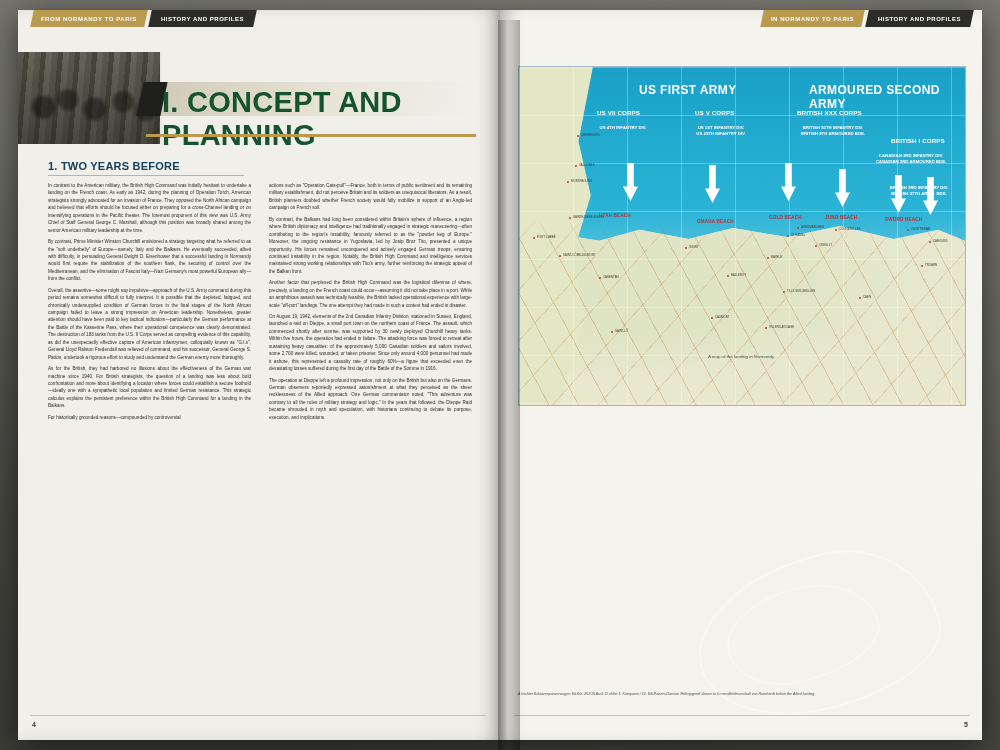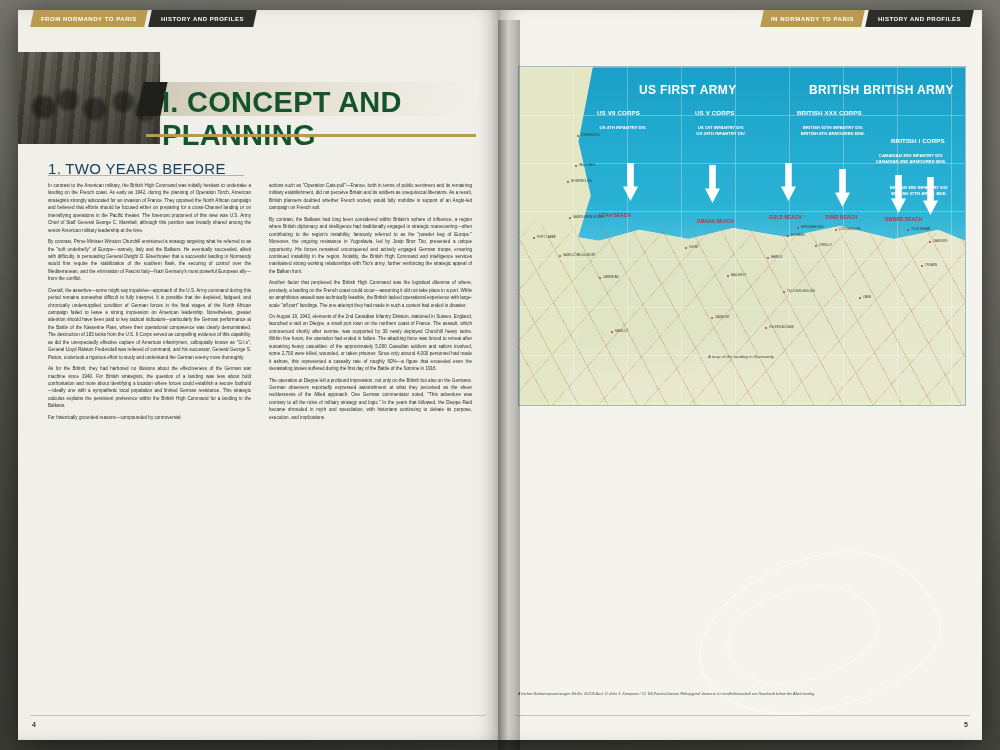--- a/index.html
+++ b/index.html
@@ -160,22 +160,22 @@
     top: 124px;
     width: 330px;
     height: 3px;
     background: #b99a4f;
   }
 
   .section-head {
     position: absolute;
     left: 30px;
     top: 150px;
-    font-size: 15px;
-    font-weight: normal;
+    font-size: 11px;
+    font-weight: bold;
     color: #17405c;
     letter-spacing: .02em;
   }
   .section-rule {
     position: absolute;
     left: 30px;
     top: 165px;
     width: 196px;
     height: 1px;
     background: #b8b3a6;
@@ -553,21 +553,21 @@
       </div>
 
       <div class="map-frame">
         <div class="map-sea"></div>
         <div class="map-land"></div>
         <div class="map-land2"></div>
         <div class="map-roads"></div>
         <div class="map-grid"></div>
 
         <div class="army-hdr" style="left:120px;">US FIRST ARMY</div>
-        <div class="army-hdr" style="left:290px;">BRITISH BRITISH ARMY</div>
+        <div class="army-hdr" style="left:290px;">ARMOURED SECOND ARMY</div>
 
         <div class="corps-hdr" style="left:78px; top:42px;">US VII CORPS</div>
         <div class="corps-hdr" style="left:176px; top:42px;">US V CORPS</div>
         <div class="corps-hdr" style="left:278px; top:42px;">BRITISH XXX CORPS</div>
         <div class="corps-hdr" style="left:372px; top:70px;">BRITISH I CORPS</div>
 
         <div class="corps-sub" style="left:64px; top:58px; width:80px; white-space:pre-line;">US 4TH INFANTRY DIV.</div>
         <div class="corps-sub" style="left:162px; top:58px; width:80px; white-space:pre-line;">US 1ST INFANTRY DIV.
 US 29TH INFANTRY DIV.</div>
         <div class="corps-sub" style="left:266px; top:58px; width:96px; white-space:pre-line;">BRITISH 50TH INFANTRY DIV.

